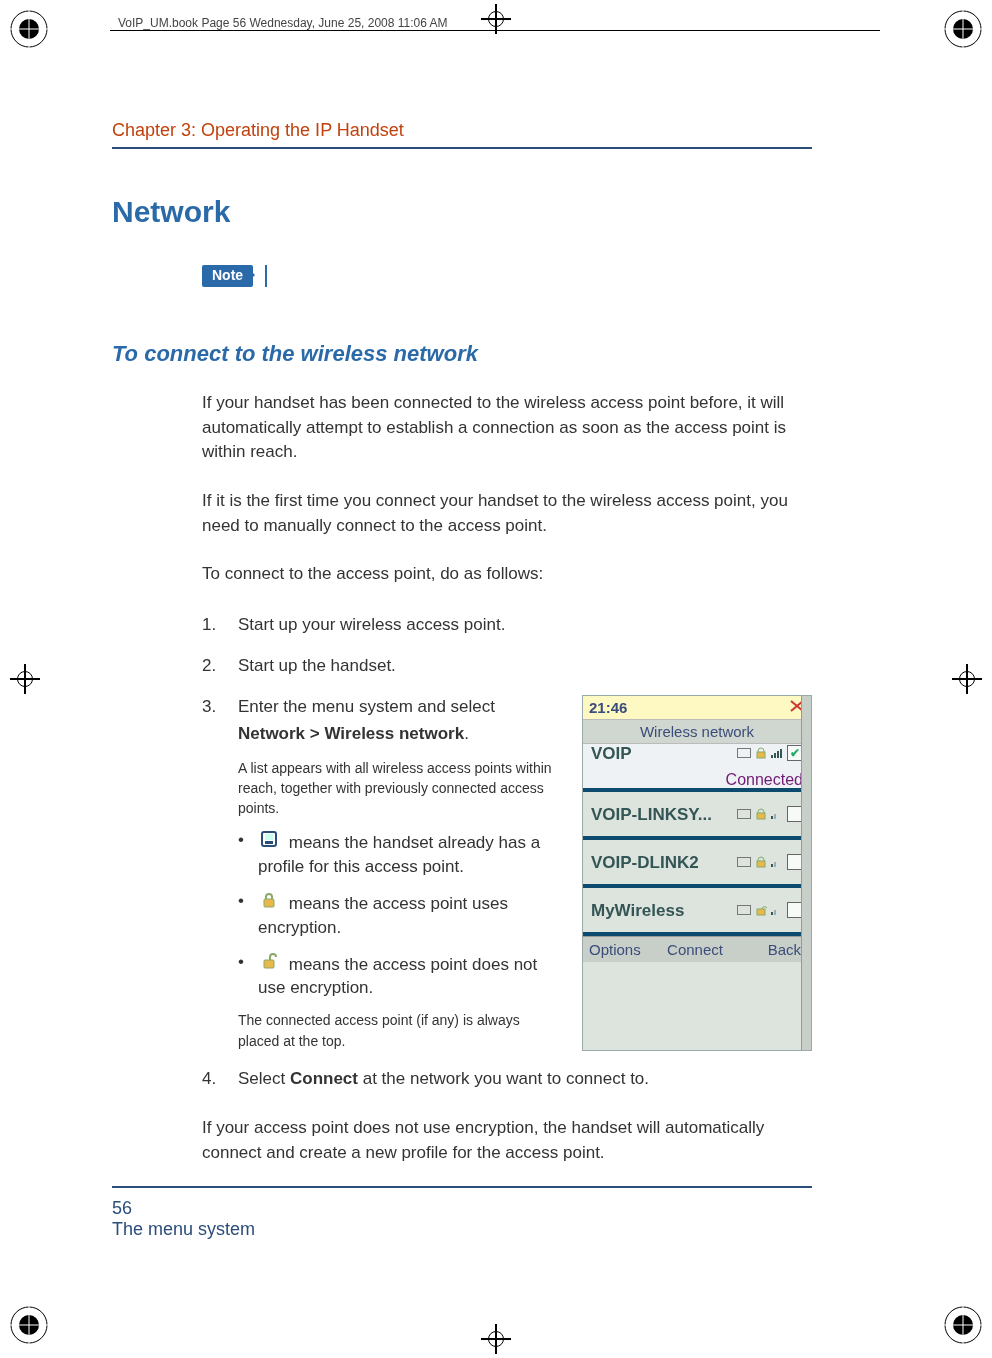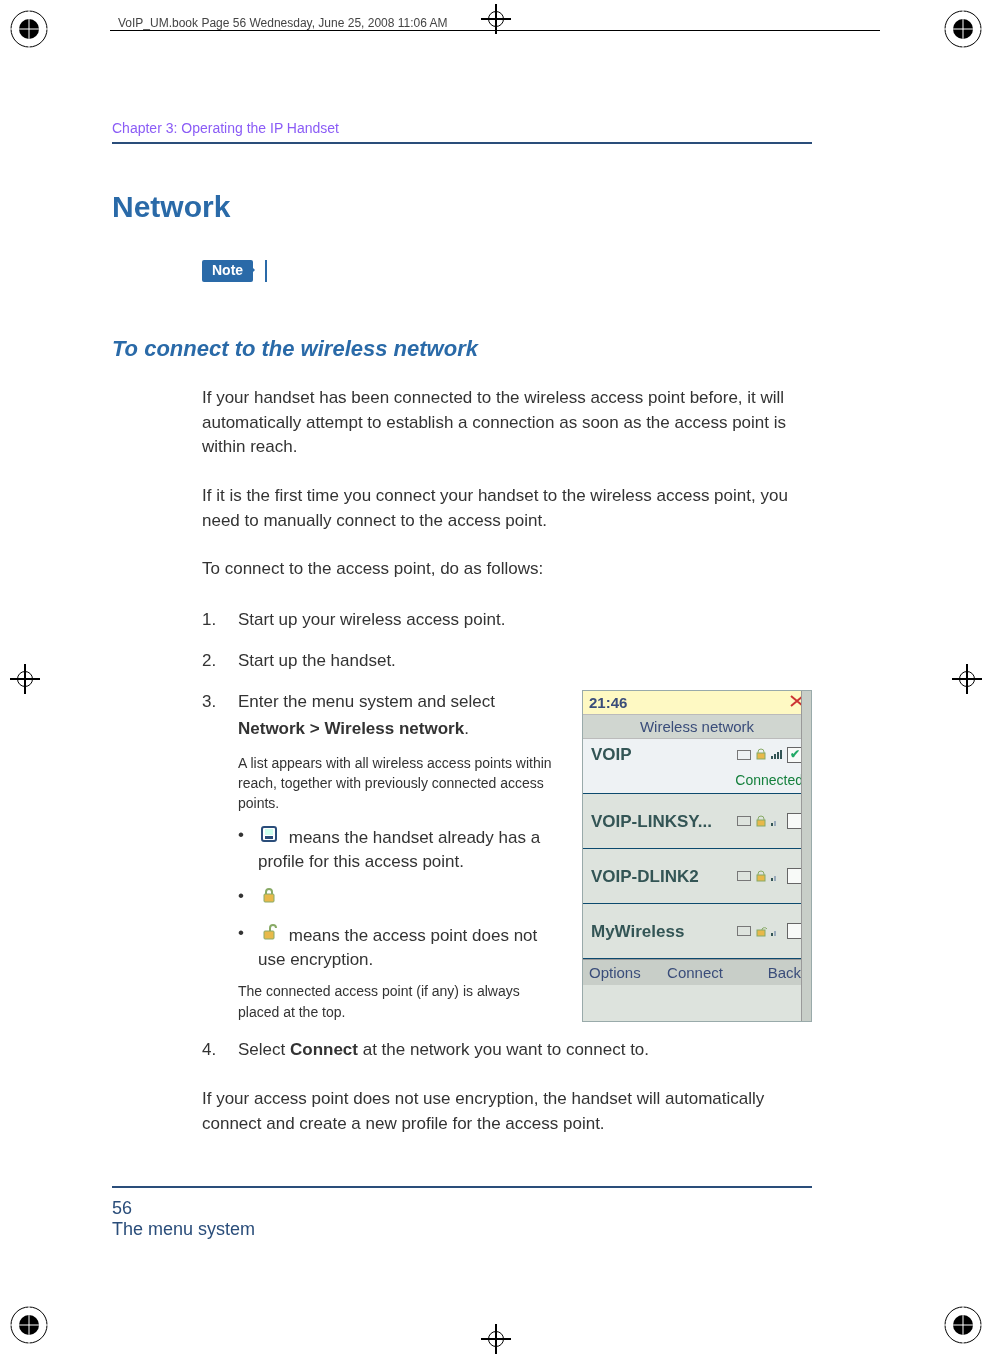--- a/index.html
+++ b/index.html
@@ -32,21 +32,21 @@
     position:absolute; left:110px; top:30px; width:770px; height:1px; background:#000;
   }
   .spec-text {
     position:absolute; left:118px; top:16px; font-size:12px; color:#444;
   }
 
   .page {
     position:absolute; left:112px; top:120px; width:700px; height:1120px;
   }
   .chapter-header {
-    color:#8b5cf6; font-size:14px;
+    color:#c2410c; font-size:18px;
   }
   .hr-top { margin-top:6px; height:2px; background:#2a4d7a; width:700px; }
 
   h2.section-title { color:#2a6aa8; font-size:30px; font-weight:600; margin-top:46px; }
 
   .note-block { margin-top:36px; margin-left:90px; display:flex; gap:12px; }
   .note-tag { background:#2a6aa8; color:#fff; font-size:14px; font-weight:600; padding:2px 10px; border-radius:2px; height:22px; align-self:flex-start; position:relative; }
   .note-tag::after { content:""; position:absolute; right:-8px; top:4px; border:6px solid transparent; border-left-color:#2a6aa8; }
   .note-bar { width:2px; background:#2a6aa8; align-self:stretch; }
   .note-text { font-size:17px; line-height:1.45; max-width:470px; }
@@ -73,25 +73,25 @@
   
   .phone {
     width:230px; min-width:230px; border:1px solid #9aa; background:#dde3dd;
     font-family: Tahoma, sans-serif; font-size:15px; position:relative;
     margin-top:2px;
   }
   .ph-top { display:flex; align-items:center; height:24px; padding:0 6px; background:#fef9c3; color:#3a4d7a; font-weight:600; border-bottom:1px solid #bbb; }
   .ph-top .spacer { flex:1; }
   .ph-title { background:#d0d6d0; color:#3a4d7a; text-align:center; font-size:15px; height:24px; line-height:24px; border-bottom:1px solid #bbb; }
   .ph-sidebar { position:absolute; right:0; top:0; width:10px; height:100%; background:#c8cec8; border-left:1px solid #999; }
-  .ph-row { height:55px; border-bottom:1px solid #0c4a6e; display:flex; flex-direction:column; justify-content:center; padding:0 8px; }
+  .ph-row { height:48px; border-bottom:4px solid #0c4a6e; display:flex; flex-direction:column; justify-content:center; padding:0 8px; }
   .ph-row.sel { background:#eef2f4; }
   .ph-row .row-top { display:flex; align-items:center; justify-content:space-between; color:#355; font-weight:700; font-size:17px; }
   .ph-row .row-top .ri { display:flex; align-items:center; gap:4px; }
-  .ph-row .row-sub { text-align:right; color:#15803d; font-size:14px; }
+  .ph-row .row-sub { text-align:right; color:#701a75; font-size:16px; }
   .chk { width:16px; height:16px; border:1px solid #666; background:#f8faf8; display:inline-flex; align-items:center; justify-content:center; font-size:12px; color:#2a6; }
   .softkeys { display:flex; height:26px; align-items:center; background:#c8cec8; color:#3a4d7a; font-size:15px; border-top:1px solid #999; }
   .softkeys .sk { flex:1; text-align:center; }
   .softkeys .sk:nth-child(1){ text-align:left; padding-left:6px;}
   .softkeys .sk:nth-child(3){ text-align:right; padding-right:10px;}
 
   .footer { position:absolute; left:0; bottom:0; width:700px; }
   .hr-bot { height:2px; background:#2a4d7a; width:700px; margin-bottom:10px; }
   .foot-row { display:flex; align-items:baseline;flex-direction:column; }
   .page-no { color:#2a4d7a; font-size:18px; width:90px; }
@@ -189,21 +189,21 @@
                     </svg>
                   </span><span> means the handset already has a profile for this access point.</span></span>
               </li>
             <li>
                 <span class="bul">•</span>
                 <span><span class="ico">
                     <svg width="18" height="18">
                       <rect x="4" y="8" width="10" height="8" rx="1" fill="#e8b94a" stroke="#8a6"></rect>
                       <path d="M6 8 V6 a3 3 0 0 1 6 0 V8" fill="none" stroke="#8a6" stroke-width="2"></path>
                     </svg>
-                  </span></span>
+                  </span><span> means the access point uses encryption.</span></span>
               </li>
             <li>
                 <span class="bul">•</span>
                 <span><span class="ico">
                     <svg width="18" height="18">
                       <rect x="4" y="8" width="10" height="8" rx="1" fill="#e8b94a" stroke="#8a6"></rect>
                       <path d="M10 8 V5 a3 3 0 0 1 6 0" fill="none" stroke="#8a6" stroke-width="2"></path>
                     </svg>
                   </span><span> means the access point does not use encryption.</span></span>
               </li>

